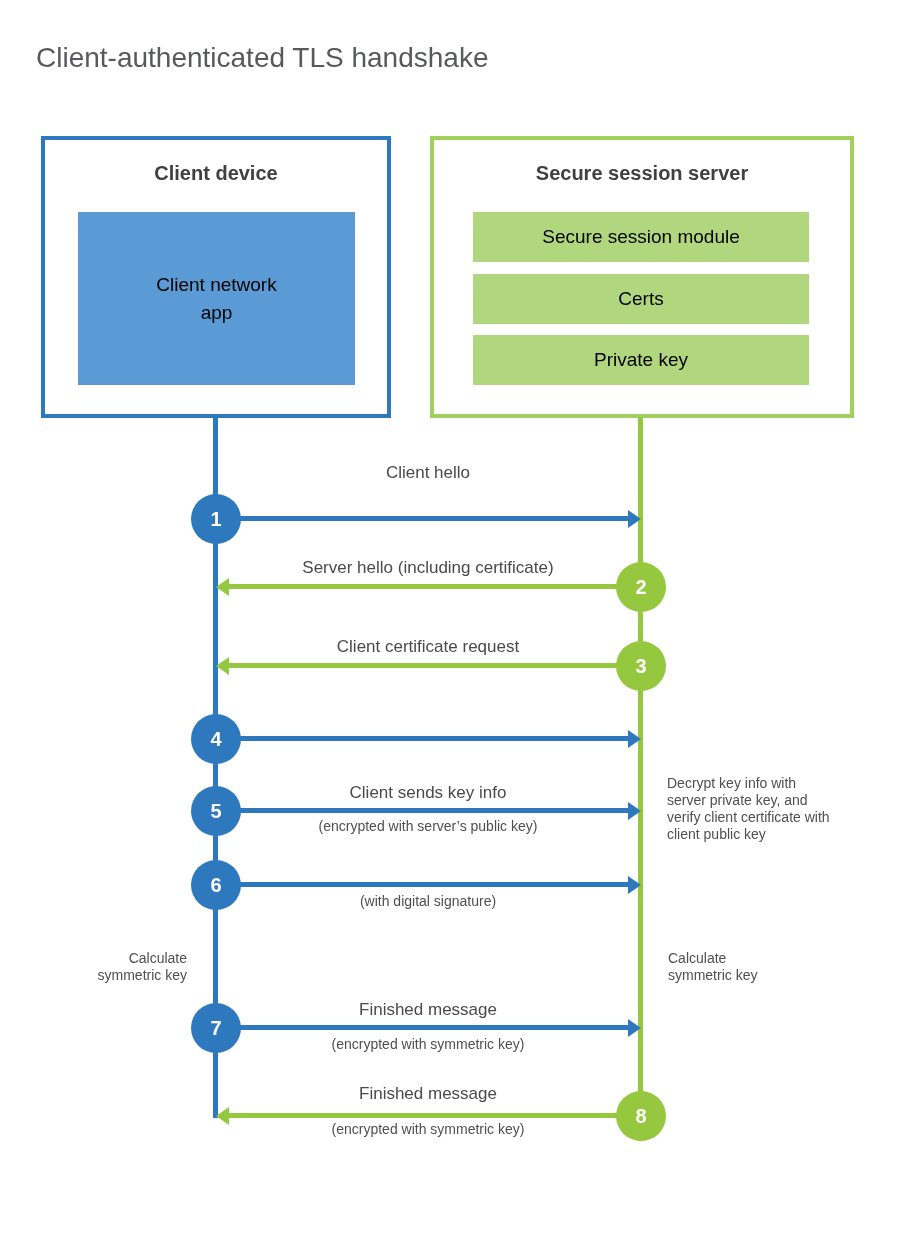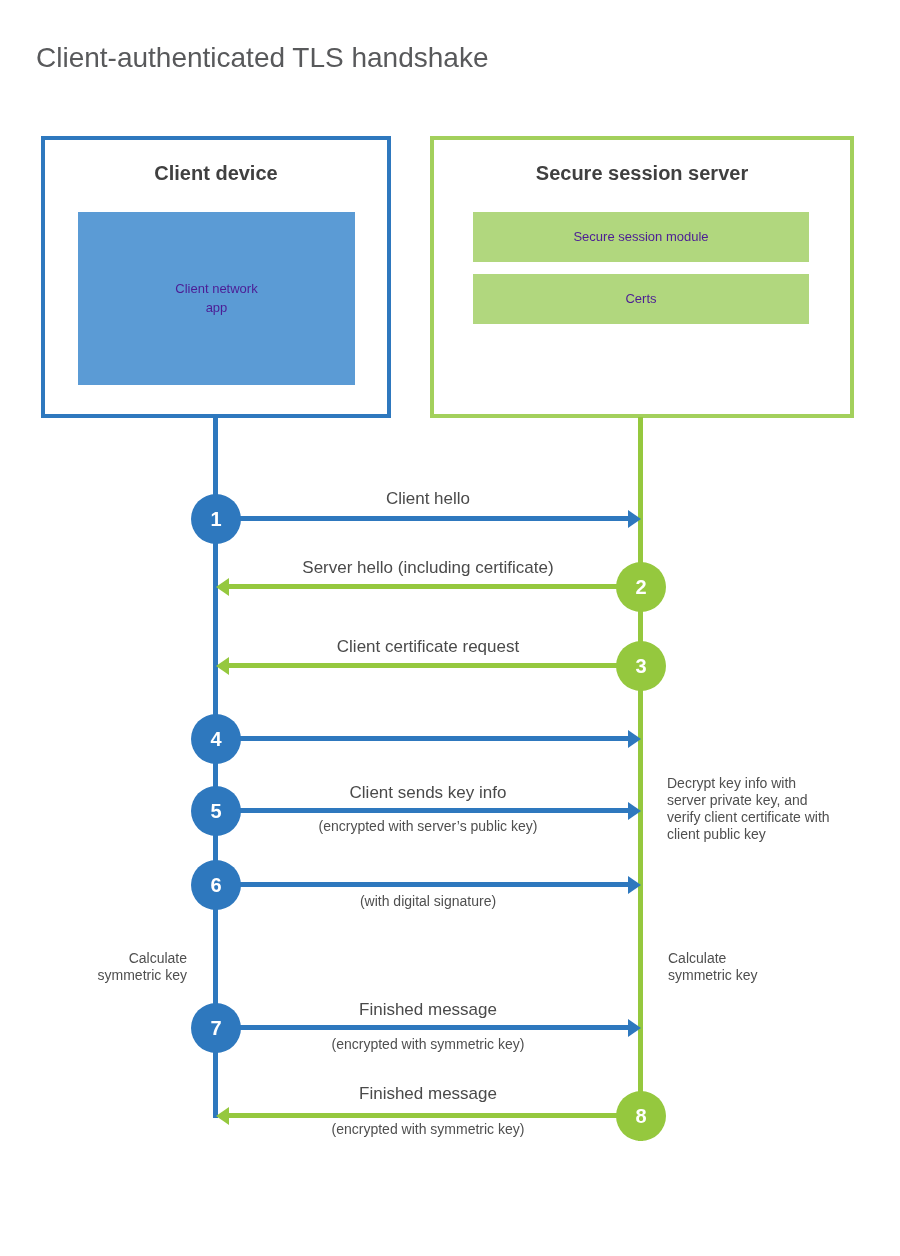--- a/index.html
+++ b/index.html
@@ -7,21 +7,21 @@
   .canvas{position:relative;width:900px;height:1256px;background:#fff;overflow:hidden;margin-top:12px;}
 
   .title{position:absolute;left:36px;top:30px;font-size:28px;font-weight:300;color:#58595b;}
 
   .actor-box{position:absolute;box-sizing:border-box;background:#fff;}
   .actor-box.blue{border:4px solid var(--blue,#2e78be);}
   .actor-box.green{border:4px solid var(--green-border,#a3d05c);}
   .actor-heading{position:absolute;font-size:20px;font-weight:bold;color:#404040;text-align:center;}
 
   .fill-box{position:absolute;display:flex;align-items:center;justify-content:center;
-            color:#4c1d95;font-size:13px;text-align:center;line-height:1.45;}
+            color:#000000;font-size:19px;text-align:center;line-height:1.45;}
   .fill-box.blue{background:var(--blue-fill,#5b9bd5);text-align:center;}
   .fill-box.green{background:var(--green-fill,#b1d77e);}
 
   .lifeline{position:absolute;width:5px;}
   .lifeline.blue{background:var(--blue,#2e78be);}
   .lifeline.green{background:var(--green,#95c83e);}
 
   .msg-line{position:absolute;height:5px;}
   .msg-line.blue{background:var(--blue,#2e78be);}
   .msg-line.green{background:var(--green,#95c83e);}
@@ -53,25 +53,26 @@
     <div>
       <div>Client network</div>
       <div>app</div>
     </div>
   </div>
 
   <div class="actor-box green" style="left:430px;top:124px;width:424px;height:282px;"></div>
   <div class="actor-heading" style="left:430px;top:150px;width:424px;">Secure session server</div>
   <div class="fill-box green" style="left:473px;top:200px;width:336px;height:50px;">Secure session module</div>
   <div class="fill-box green" style="left:473px;top:262px;width:336px;height:50px;">Certs</div>
+  <div class="fill-box green" style="left:473px;top:323px;width:336px;height:50px;">Private key</div>
 
   <div class="lifeline blue" style="left:213px;top:405px;height:701px;"></div>
   <div class="lifeline green" style="left:638px;top:405px;height:724px;"></div>
 
-  <div class="msg-label" style="top:477px;">Client hello</div>
+  <div class="msg-label" style="top:451px;">Client hello</div>
   <div class="msg-line blue" style="left:216px;top:504px;width:412px;"></div>
   <div class="arrow-head right blue" style="left:628px;top:498px;"></div>
   <div class="step-circle blue" style="left:191px;top:482px;">1</div>
 
   <div class="msg-label" style="top:546px;">Server hello (including certificate)</div>
   <div class="msg-line green" style="left:229px;top:572px;width:412px;"></div>
   <div class="arrow-head left green" style="left:216px;top:566px;"></div>
   <div class="step-circle green" style="left:616px;top:550px;">2</div>
 
   <div class="msg-label" style="top:625px;">Client certificate request</div>

